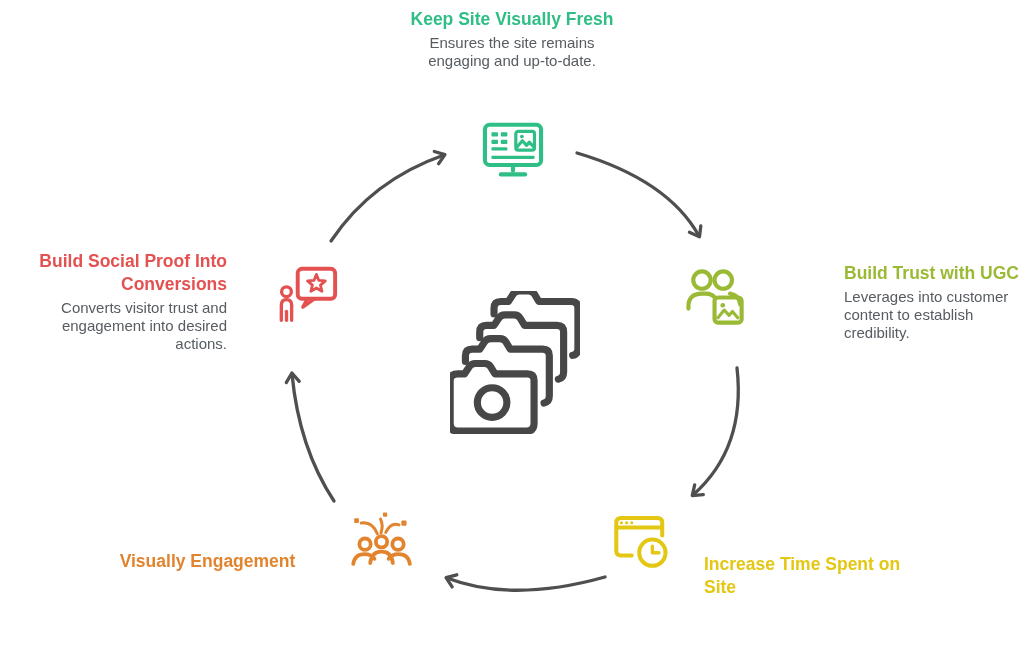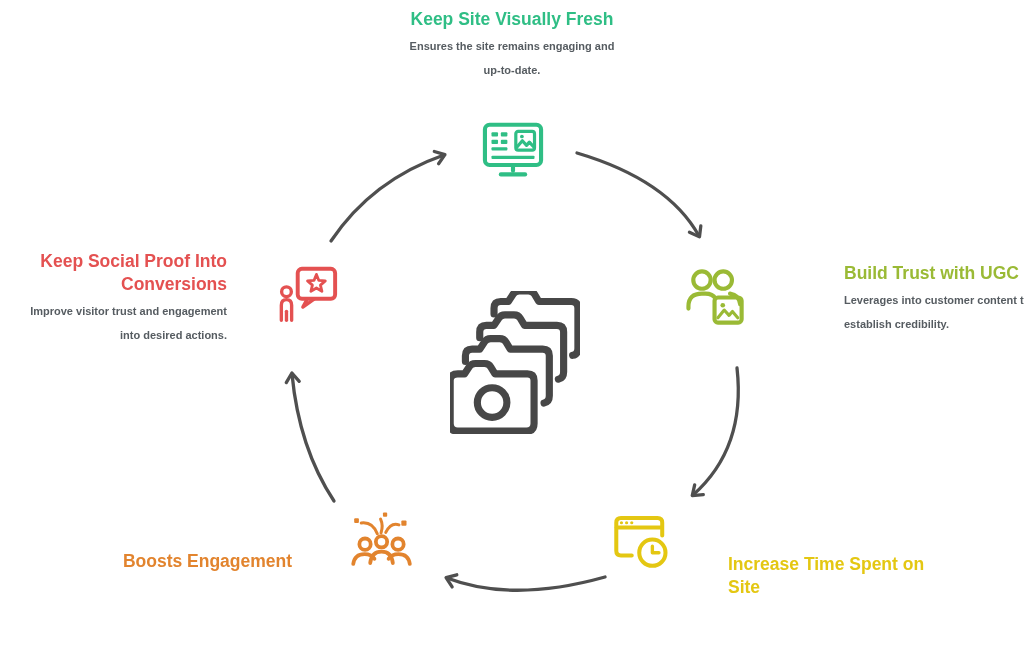--- a/index.html
+++ b/index.html
@@ -12,27 +12,27 @@
     font-family: "Liberation Sans", sans-serif;
   }
   .node-text { position: absolute; }
   .node-title {
     font-size: 17.5px;
     font-weight: 700;
     line-height: 23px;
     margin-bottom: 3px;
   }
   .node-desc {
-    font-size: 11px;
-    line-height: 24px;
-    font-weight: 700;
+    font-size: 15px;
+    line-height: 18px;
+    font-weight: 400;
   }
   .pos-top-text    { left: 406px; top: 8px;   width: 212px; text-align: center; }
   .pos-right-text  { left: 844px; top: 262px; width: 192px; text-align: left; }
-  .pos-br-text     { left: 728px; top: 553px; width: 212px; text-align: left; }
+  .pos-br-text     { left: 704px; top: 553px; width: 212px; text-align: left; }
   .pos-bl-text     { left: 75px;  top: 550px; width: 265px; text-align: center; }
   .pos-left-text   { left: 15px;  top: 250px; width: 212px; text-align: right; }
 
   .node-icon { position: absolute; line-height: 0; }
   .pos-top-icon   { left: 481px; top: 122px; }
   .pos-right-icon { left: 686px; top: 268px; }
   .pos-br-icon    { left: 612px; top: 511px; }
   .pos-bl-icon    { left: 349px; top: 510px; }
   .pos-left-icon  { left: 277px; top: 266px; }
 
@@ -137,21 +137,21 @@
       </g>
       <g fill="currentColor" stroke="none">
         <circle cx="10" cy="12.5" r="1.7"></circle>
         <circle cx="15.5" cy="12.5" r="1.7"></circle>
         <circle cx="21" cy="12.5" r="1.7"></circle>
       </g>
     </svg>
   </div>
 
   <div class="node-text pos-bl-text">
-    <div class="node-title" style="color: rgb(226, 132, 46);">Boosts Engagement</div>
+    <div class="node-title" style="color: rgb(226, 132, 46);">Visually Engagement</div>
   </div>
   <div class="node-icon pos-bl-icon" style="color: rgb(226, 132, 46);">
     <svg width="66" height="57" viewBox="0 0 70 60">
       <g fill="none" stroke="currentColor" stroke-width="4" stroke-linecap="round" stroke-linejoin="round">
         <circle cx="17" cy="36" r="6"></circle>
         <circle cx="34.5" cy="33.5" r="6"></circle>
         <circle cx="52" cy="36" r="6"></circle>
         <path d="M4.5 57 Q6 46.5 16.5 46.5 Q24 46.5 27 51.5"></path>
         <path d="M22.5 56 Q24 44 34.5 44 Q45 44 46.5 56"></path>
         <path d="M42 51.5 Q45 46.5 52.5 46.5 Q63 46.5 64.5 57"></path>
@@ -163,22 +163,22 @@
       </g>
       <g fill="currentColor" stroke="none">
         <rect x="5.5" y="8.5" width="5" height="5" rx="1"></rect>
         <rect x="36" y="2.5" width="4.5" height="4.5" rx="1"></rect>
         <rect x="55.5" y="11" width="5.5" height="5.5" rx="1"></rect>
       </g>
     </svg>
   </div>
 
   <div class="node-text pos-left-text">
-    <div class="node-title" style="color: rgb(228, 81, 81);">Keep Social Proof Into Conversions</div>
-    <div class="node-desc" style="color: rgb(86, 92, 97);">Improve visitor trust and engagement into desired actions.</div>
+    <div class="node-title" style="color: rgb(228, 81, 81);">Build Social Proof Into Conversions</div>
+    <div class="node-desc" style="color: rgb(86, 92, 97);">Converts visitor trust and engagement into desired actions.</div>
   </div>
   <div class="node-icon pos-left-icon" style="color: rgb(228, 81, 81);">
     <svg width="62" height="58" viewBox="0 0 66 62">
       <g fill="none" stroke="currentColor" stroke-width="3.6" stroke-linecap="round" stroke-linejoin="round">
         <circle cx="10" cy="27.5" r="5.2"></circle>
         <path d="M4.5 58 V42 Q4.5 36 10 36 Q15.5 36 15.5 42 V58"></path>
         <path d="M10 58 V48.5"></path>
       </g>
       <g fill="none" stroke="currentColor" stroke-width="4.2" stroke-linecap="round" stroke-linejoin="round">
         <rect x="22" y="3" width="40" height="32" rx="4.5"></rect>

